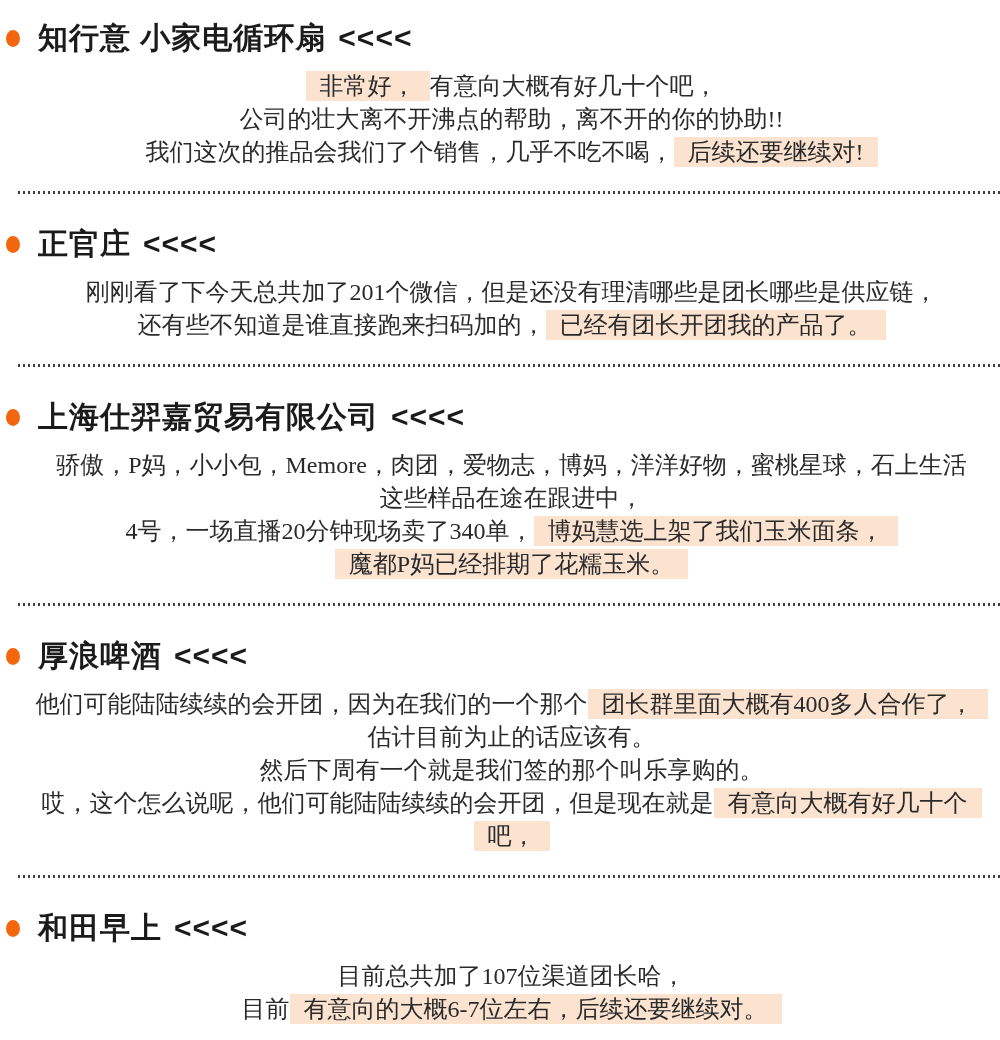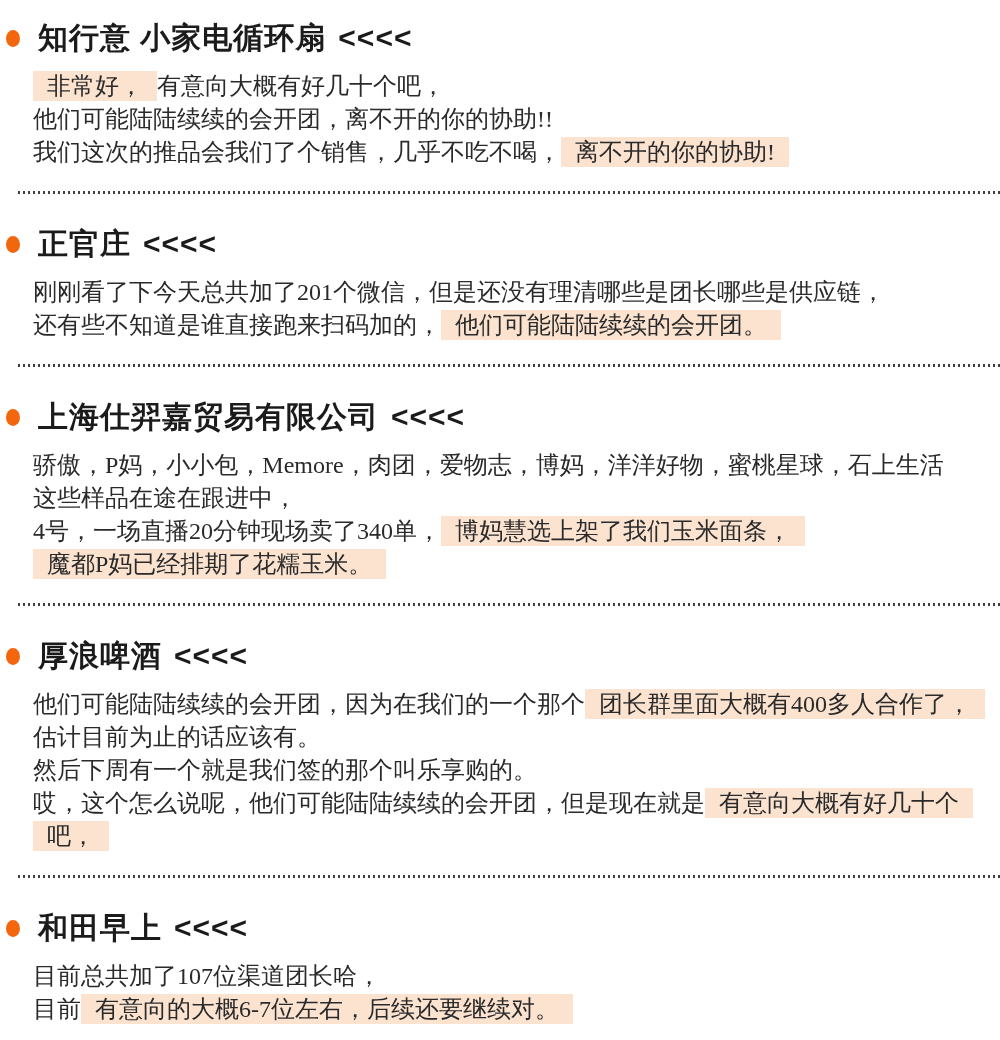--- a/index.html
+++ b/index.html
@@ -5,21 +5,21 @@
   * { margin: 0; padding: 0; box-sizing: border-box; }
   html, body { background: #ffffff; }
   body {
     width: 1000px;
     min-height: 1040px;
     font-family: "Liberation Sans", sans-serif;
     color: #222;
   }
   .page { padding: 10px 0 10px 6px; }
 
-  .section { padding-top: 8px; }
+  .section { padding-top: 8px; text-align: center; }
   .section + .section { padding-top: 30px; }
 
   .heading {
     display: flex;
     align-items: center;
     gap: 18px;
     margin-bottom: 12px;
   }
   .bullet {
     flex: 0 0 auto;
@@ -75,34 +75,34 @@
 <body>
 
 <main class="page" id="sections-root">
   <section class="section">
     <div class="heading">
       <span class="bullet"></span>
       <h2 class="title"><span class="title-text">知行意 小家电循环扇</span><span class="arrows"> &lt;&lt;&lt;&lt;</span></h2>
     </div>
     <div class="body">
         <p class="line"><span class="run hl">非常好，</span><span class="run">有意向大概有好几十个吧，</span></p>
-        <p class="line"><span class="run">他们可能陆陆续续的会开团，离不开的你的协助!!</span></p>
-        <p class="line"><span class="run">我们这次的推品会我们了个销售，几乎不吃不喝，</span><span class="run hl">离不开的你的协助!</span></p>
+        <p class="line"><span class="run">公司的壮大离不开沸点的帮助，离不开的你的协助!!</span></p>
+        <p class="line"><span class="run">我们这次的推品会我们了个销售，几乎不吃不喝，</span><span class="run hl">后续还要继续对!</span></p>
       </div>
     <div class="separator"></div>
   </section>
 
   <section class="section">
     <div class="heading">
       <span class="bullet"></span>
       <h2 class="title"><span class="title-text">正官庄</span><span class="arrows"> &lt;&lt;&lt;&lt;</span></h2>
     </div>
     <div class="body">
         <p class="line"><span class="run">刚刚看了下今天总共加了201个微信，但是还没有理清哪些是团长哪些是供应链，</span></p>
-        <p class="line"><span class="run">还有些不知道是谁直接跑来扫码加的，</span><span class="run hl">他们可能陆陆续续的会开团。</span></p>
+        <p class="line"><span class="run">还有些不知道是谁直接跑来扫码加的，</span><span class="run hl">已经有团长开团我的产品了。</span></p>
       </div>
     <div class="separator"></div>
   </section>
 
   <section class="section">
     <div class="heading">
       <span class="bullet"></span>
       <h2 class="title"><span class="title-text">上海仕羿嘉贸易有限公司</span><span class="arrows"> &lt;&lt;&lt;&lt;</span></h2>
     </div>
     <div class="body">

